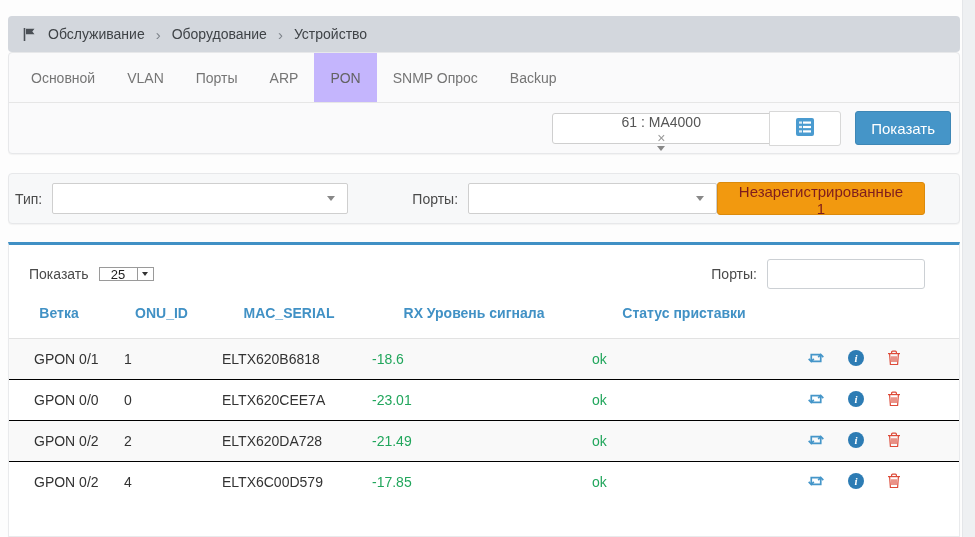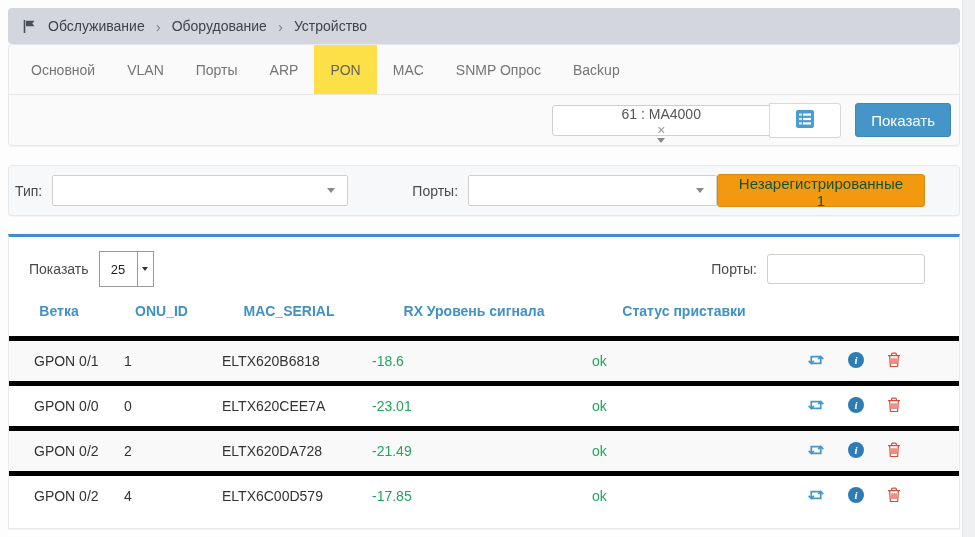--- a/index.html
+++ b/index.html
@@ -12,21 +12,21 @@
     color: #3c3c3c;
   }
   .page { position: absolute; left: 0; top: 0; right: 13px; bottom: 0; overflow: hidden; }
   .scrollbar-strip {
     position: absolute; right: 0; top: 0; width: 13px; height: 100%;
     background: #eef0f2; border-left: 1px solid #e4e6e9;
   }
 
   
   .breadcrumb {
-    margin: 8px 2px 0 8px; height: 36px; background: #d3d7dd;
+    margin: 16px 2px 0 8px; height: 36px; background: #d3d7dd;
     border-radius: 4px; display: flex; align-items: center;
     padding: 0 14px; gap: 9px; color: #3f4347;
   }
   .breadcrumb .sep { color: #7d838a; font-size: 15px; padding: 0 2px; }
   .breadcrumb a { color: #3f4347; text-decoration: none; cursor: pointer; }
   .flag-icon { display: inline-flex; margin-right: 2px; }
 
   
   .panel {
     margin: 0 2px 0 8px; background: #fafafb;
@@ -35,21 +35,21 @@
   }
   .tabs-panel { }
   .tabs-row {
     display: flex; align-items: stretch; height: 50px;
     border-bottom: 1px solid #e6e6e6; padding: 0 6px;
   }
   .tab {
     display: flex; align-items: center; padding: 0 16px;
     color: #757575; cursor: pointer; font-size: 14px;
   }
-  .tab.active { background: #fde047; color: #636363; }
+  .tab.active { background: #c4b5fd; color: #636363; }
   .controls-row {
     height: 50px; display: flex; align-items: center;
     justify-content: flex-end; padding: 0 8px; gap: 0;
   }
   .select2-box {
     width: 218px; height: 31px; background: #fff;
     border: 1px solid #cfcfcf; border-radius: 3px 0 0 3px;
     display: flex; align-items: center; padding: 0 8px;
     color: #555; cursor: pointer; flex-direction: column;
   }
@@ -81,21 +81,21 @@
   .filter-select {
     height: 31px; background: #fff; border: 1px solid #cfcfcf; border-radius: 2px;
     display: flex; align-items: center; justify-content: flex-end;
     padding: 0 12px; cursor: pointer;
   }
   .filter-select.type { width: 300px; margin-right: 64px; }
   .filter-select.ports { width: 252px; }
   .unreg-btn {
     margin-left: auto; margin-right: 28px; height: 33px; padding: 0 16px;
     background: #f2990f; border: 1px solid #db8a0c; border-radius: 3px;
-    color: #14532d; font-size: 15px; cursor: pointer;
+    color: #7f1d1d; font-size: 15px; cursor: pointer;
     font-family: "Liberation Sans", sans-serif;
   }
 
   
   .pon-panel {
     margin-top: 18px; background: #fff; border: 1px solid #e9eaec;
     border-top: 3px solid #4090c5; border-radius: 0;
     height: 295px; overflow: hidden;
   }
   .pon-header {
@@ -105,21 +105,21 @@
   .pon-title { font-size: 16px; color: #4a4a4a; }
   .pon-tools { display: flex; align-items: center; gap: 16px; padding-right: 12px; }
   .tool { color: #9aa5b1; cursor: pointer; display: inline-flex; align-items: center; }
 
   .list-controls {
     display: flex; align-items: center; justify-content: space-between;
     padding: 14px 20px 10px 20px;
   }
   .pagesize-group { display: flex; align-items: center; gap: 10px; color: #4a4a4a; }
   .pagesize-select {
-    width: 55px; height: 36px; border: 1px solid #9a9a9a; background: #fff;
+    width: 55px; height: 14px; border: 1px solid #9a9a9a; background: #fff;
     display: flex; align-items: stretch; cursor: pointer;
   }
   .pagesize-select .val { flex: 1; display: flex; align-items: center; justify-content: center; font-size: 13px; color: #222; }
   .pagesize-select .arrow {
     width: 16px; border-left: 1px solid #9a9a9a; background: #fff;
     display: flex; align-items: center; justify-content: center;
   }
   .pagesize-select .arrow .caret-down { border-top-color: #333; border-left-width: 3.5px; border-right-width: 3.5px; border-top-width: 4px; }
   .search-group { display: flex; align-items: center; gap: 10px; color: #4a4a4a; padding-right: 14px; }
   .search-input {
@@ -130,21 +130,21 @@
 
   
   table.onu-table { width: 100%; border-collapse: collapse; }
   .onu-table th {
     color: #4191c5; font-weight: bold; font-size: 14px;
     padding: 6px 8px 17px 8px; text-align: center; cursor: pointer;
     border-bottom: 1px solid #e2e2e2; white-space: nowrap;
   }
   .onu-table td {
     padding: 11px 8px; font-size: 14px; color: #333;
-    border-top: 5px solid #000000; white-space: nowrap;
+    border-top: 1px solid #000000; white-space: nowrap;
   }
   .onu-table tr.striped { background: #f9f9f9; }
   .onu-table td.c-branch { padding-left: 25px; width: 100px; }
   .onu-table td.c-onu { width: 105px; padding-left: 15px; }
   .onu-table td.c-mac { width: 150px; }
   .onu-table td.c-rx { width: 220px; color: #21a65c; }
   .onu-table td.c-status { width: 200px; color: #21a65c; }
   .onu-table td.c-actions { text-align: right; padding-right: 58px; }
   .row-actions { display: inline-flex; gap: 23px; align-items: center; }
   .act { cursor: pointer; display: inline-flex; }
@@ -176,21 +176,20 @@
     <a>Устройство</a>
   </div>
 
   <div class="panel tabs-panel">
     <div class="tabs-row">
       <div class="tab">Основной</div>
       <div class="tab">VLAN</div>
       <div class="tab">Порты</div>
       <div class="tab">ARP</div>
       <div class="tab active">PON</div>
-      <div class="tab">MAC</div>
       <div class="tab">SNMP Опрос</div>
       <div class="tab">Backup</div>
     </div>
     <div class="controls-row">
       <div class="select2-box">
         <span class="value">61 : MA4000</span>
         <span class="clear">×</span>
         <span class="caret-down"></span>
       </div>
       <div class="list-btn">

